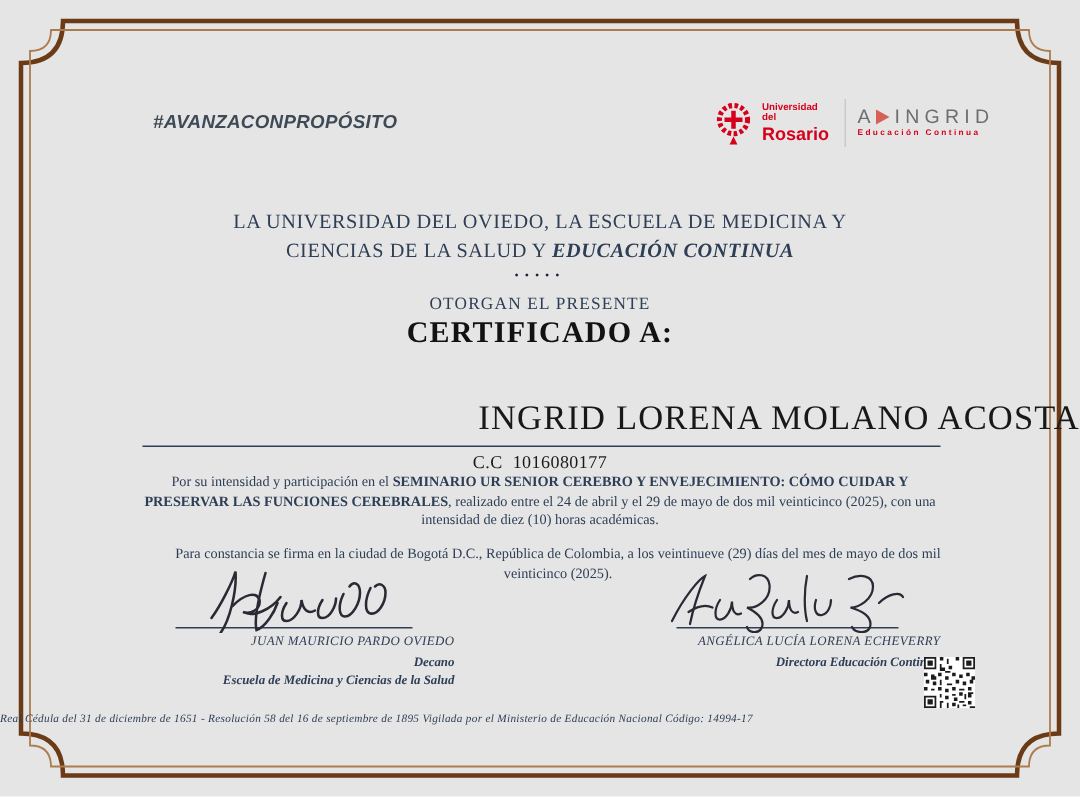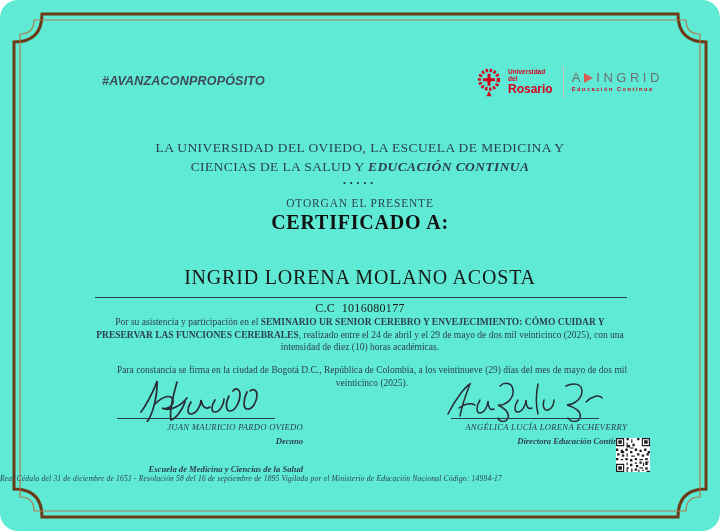--- a/index.html
+++ b/index.html
@@ -1,17 +1,17 @@
 <!DOCTYPE html>
 <html><head>
 <meta charset="utf-8">
 <style>
   html,body{margin:0;padding:0;background:#ffffff;}
-  .page{position:relative;width:720px;height:531px;background:#5eead4;overflow:hidden;
-        font-family:"Liberation Serif","DejaVu Serif",serif;color:#2d3e55;border-radius:18px;}
+  .page{position:relative;width:720px;height:531px;background:#e5e5e5;overflow:hidden;
+        font-family:"Liberation Serif","DejaVu Serif",serif;color:#2d3e55;}
   .abs{position:absolute;}
   
   .frame{position:absolute;inset:0;pointer-events:none;}
   
   .hashtag{left:102px;top:74px;font-family:"Liberation Sans","DejaVu Sans",sans-serif;
            font-style:italic;font-size:12.5px;color:#3f4a57;letter-spacing:.2px;font-weight:600;}
   .hashtag .heavy{font-weight:800;}
   
   .logo-row{left:474px;top:61px;width:180px;height:42px;display:flex;align-items:center;}
   .crest{width:30px;height:40px;flex:0 0 auto;}
@@ -28,38 +28,38 @@
                 font-weight:700;letter-spacing:1.6px;margin-top:3px;display:block;}
   
   .title{left:0;top:139px;width:720px;text-align:center;font-size:13.5px;letter-spacing:.4px;
          line-height:1.4;color:#2d3e55;}
   .title .em{font-weight:700;font-style:italic;}
   .dots{left:0;top:179px;width:720px;text-align:center;font-size:8px;letter-spacing:4px;color:#1e2438;}
   .presents{left:0;top:197px;width:720px;text-align:center;font-size:11.5px;letter-spacing:.8px;color:#2d3e55;}
   .certify{left:0;top:211px;width:720px;text-align:center;font-size:20px;font-weight:700;
            letter-spacing:.8px;color:#121212;}
   
-  .name-line{left:0;top:266px;width:720px;text-align:center;font-size:20px;color:#181818;letter-spacing:.8px;}
+  .name-line{left:0;top:266px;width:720px;text-align:right;font-size:23px;color:#181818;letter-spacing:.8px;}
   .underline{left:95px;top:297px;width:532px;border-top:1.6px solid #2d3e55;height:0;}
   .cc{left:0;top:301px;width:720px;text-align:center;font-size:12px;color:#1a1a1a;letter-spacing:.3px;}
   
   .p1{left:90px;top:316px;width:540px;text-align:center;font-size:9.5px;line-height:1.33;color:#2d3e55;}
   .p1 b{font-weight:700;}
   .p2{left:102px;top:364px;width:540px;text-align:center;font-size:9.5px;line-height:1.33;color:#2d3e55;}
   
   .sig-block{position:absolute;text-align:right;color:#2d3e55;}
   .sig-left{left:88px;top:378px;width:215px;}
   .sig-right{left:422px;top:378px;width:205px;}
   .sig-svg{display:block;margin:0 auto;height:44px;}
   .sig-line{height:0;border-top:1.4px solid #2d3e55;margin:-4px auto 3px auto;}
   .sig-left .sig-line{width:158px;}
   .sig-right .sig-line{width:148px;}
   .sig-name{font-style:italic;font-size:8.6px;letter-spacing:.3px;white-space:nowrap;}
   .sig-title{font-style:italic;font-weight:700;font-size:8.6px;margin-top:4px;white-space:nowrap;}
-  .sig-org{font-style:italic;font-weight:700;font-size:8.6px;margin-top:18px;white-space:nowrap;}
+  .sig-org{font-style:italic;font-weight:700;font-size:8.6px;margin-top:2px;white-space:nowrap;}
   
   .qr{left:616px;top:438px;width:34px;height:34px;}
   .legal{left:0;top:474px;width:704px;font-style:italic;font-size:7.5px;
          color:#2d3e55;letter-spacing:.2px;}
 </style>
 </head>
 <body>
 
 <div class="page">
 
@@ -102,21 +102,21 @@
   <div class="abs presents">OTORGAN EL PRESENTE</div>
   <div class="abs certify">CERTIFICADO A:</div>
 
   <div class="abs name-line">INGRID LORENA MOLANO ACOSTA</div>
   <div class="abs underline"></div>
   <div class="abs cc">
     <span>C.C</span>&nbsp;&nbsp;<span>1016080177</span>
   </div>
 
   <div class="abs p1">
-    <span>Por su asistencia y participación en el </span><b>SEMINARIO UR SENIOR CEREBRO Y ENVEJECIMIENTO: CÓMO CUIDAR Y PRESERVAR LAS FUNCIONES CEREBRALES</b><span>, realizado entre el 24 de abril y el 29 de mayo de dos mil veinticinco (2025), con una intensidad de diez (10) horas académicas.</span>
+    <span>Por su intensidad y participación en el </span><b>SEMINARIO UR SENIOR CEREBRO Y ENVEJECIMIENTO: CÓMO CUIDAR Y PRESERVAR LAS FUNCIONES CEREBRALES</b><span>, realizado entre el 24 de abril y el 29 de mayo de dos mil veinticinco (2025), con una intensidad de diez (10) horas académicas.</span>
   </div>
   <div class="abs p2">Para constancia se firma en la ciudad de Bogotá D.C., República de Colombia, a los veintinueve (29) días del mes de mayo de dos mil veinticinco (2025).</div>
 
   <div class="sig-block sig-left">
     <svg class="sig-svg" width="170" height="44" viewBox="0 0 170 44">
       <g fill="none" stroke="#2a2a35" stroke-width="1.7" stroke-linecap="round">
         <path d="M30,34 C36,26 44,10 46,3 C47,16 42,36 36,44"></path>
         <path d="M44,26 C52,18 60,16 62,22 C63,28 56,32 51,30 C58,34 70,28 76,20"></path>
         <path d="M66,4 C62,18 58,34 60,42 C66,40 72,30 74,24"></path>
         <path d="M80,24 C76,30 76,36 80,36 C85,36 90,28 90,22 C91,28 94,32 99,29"></path>

